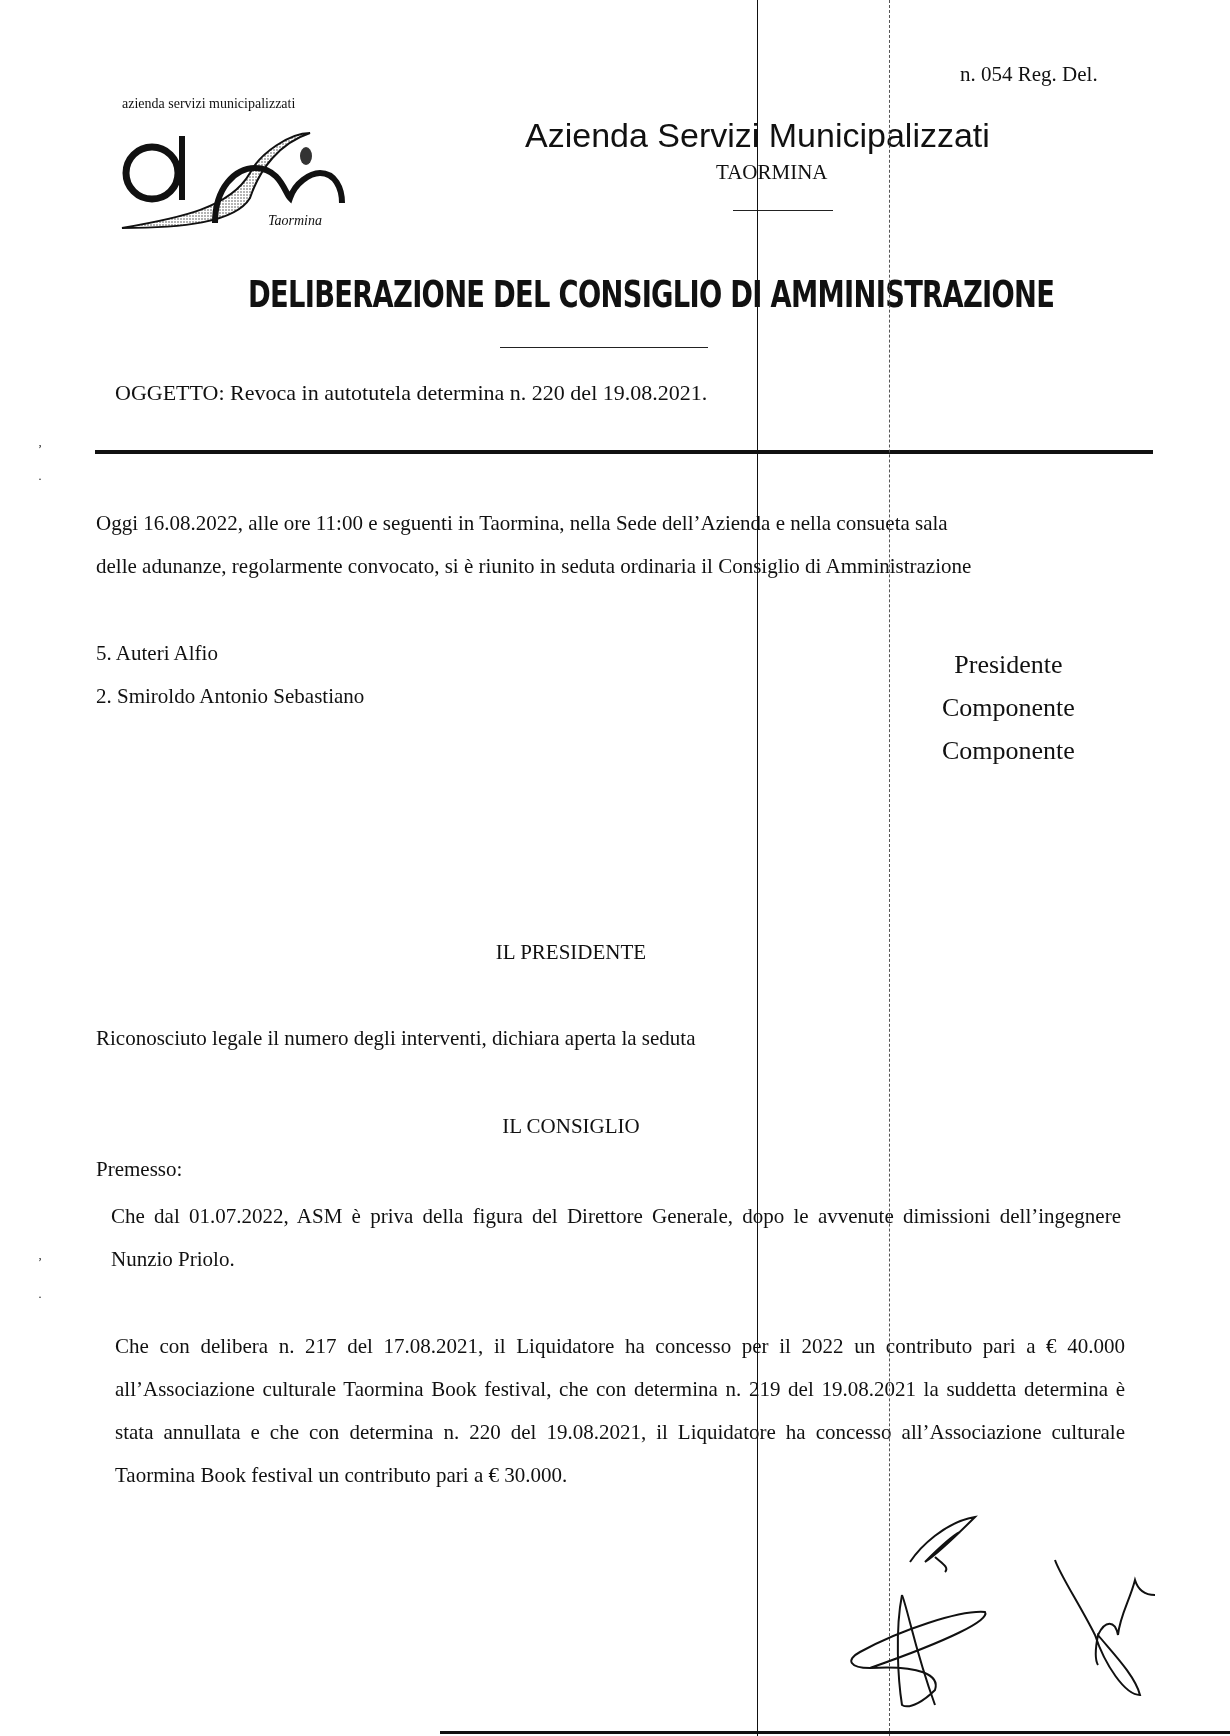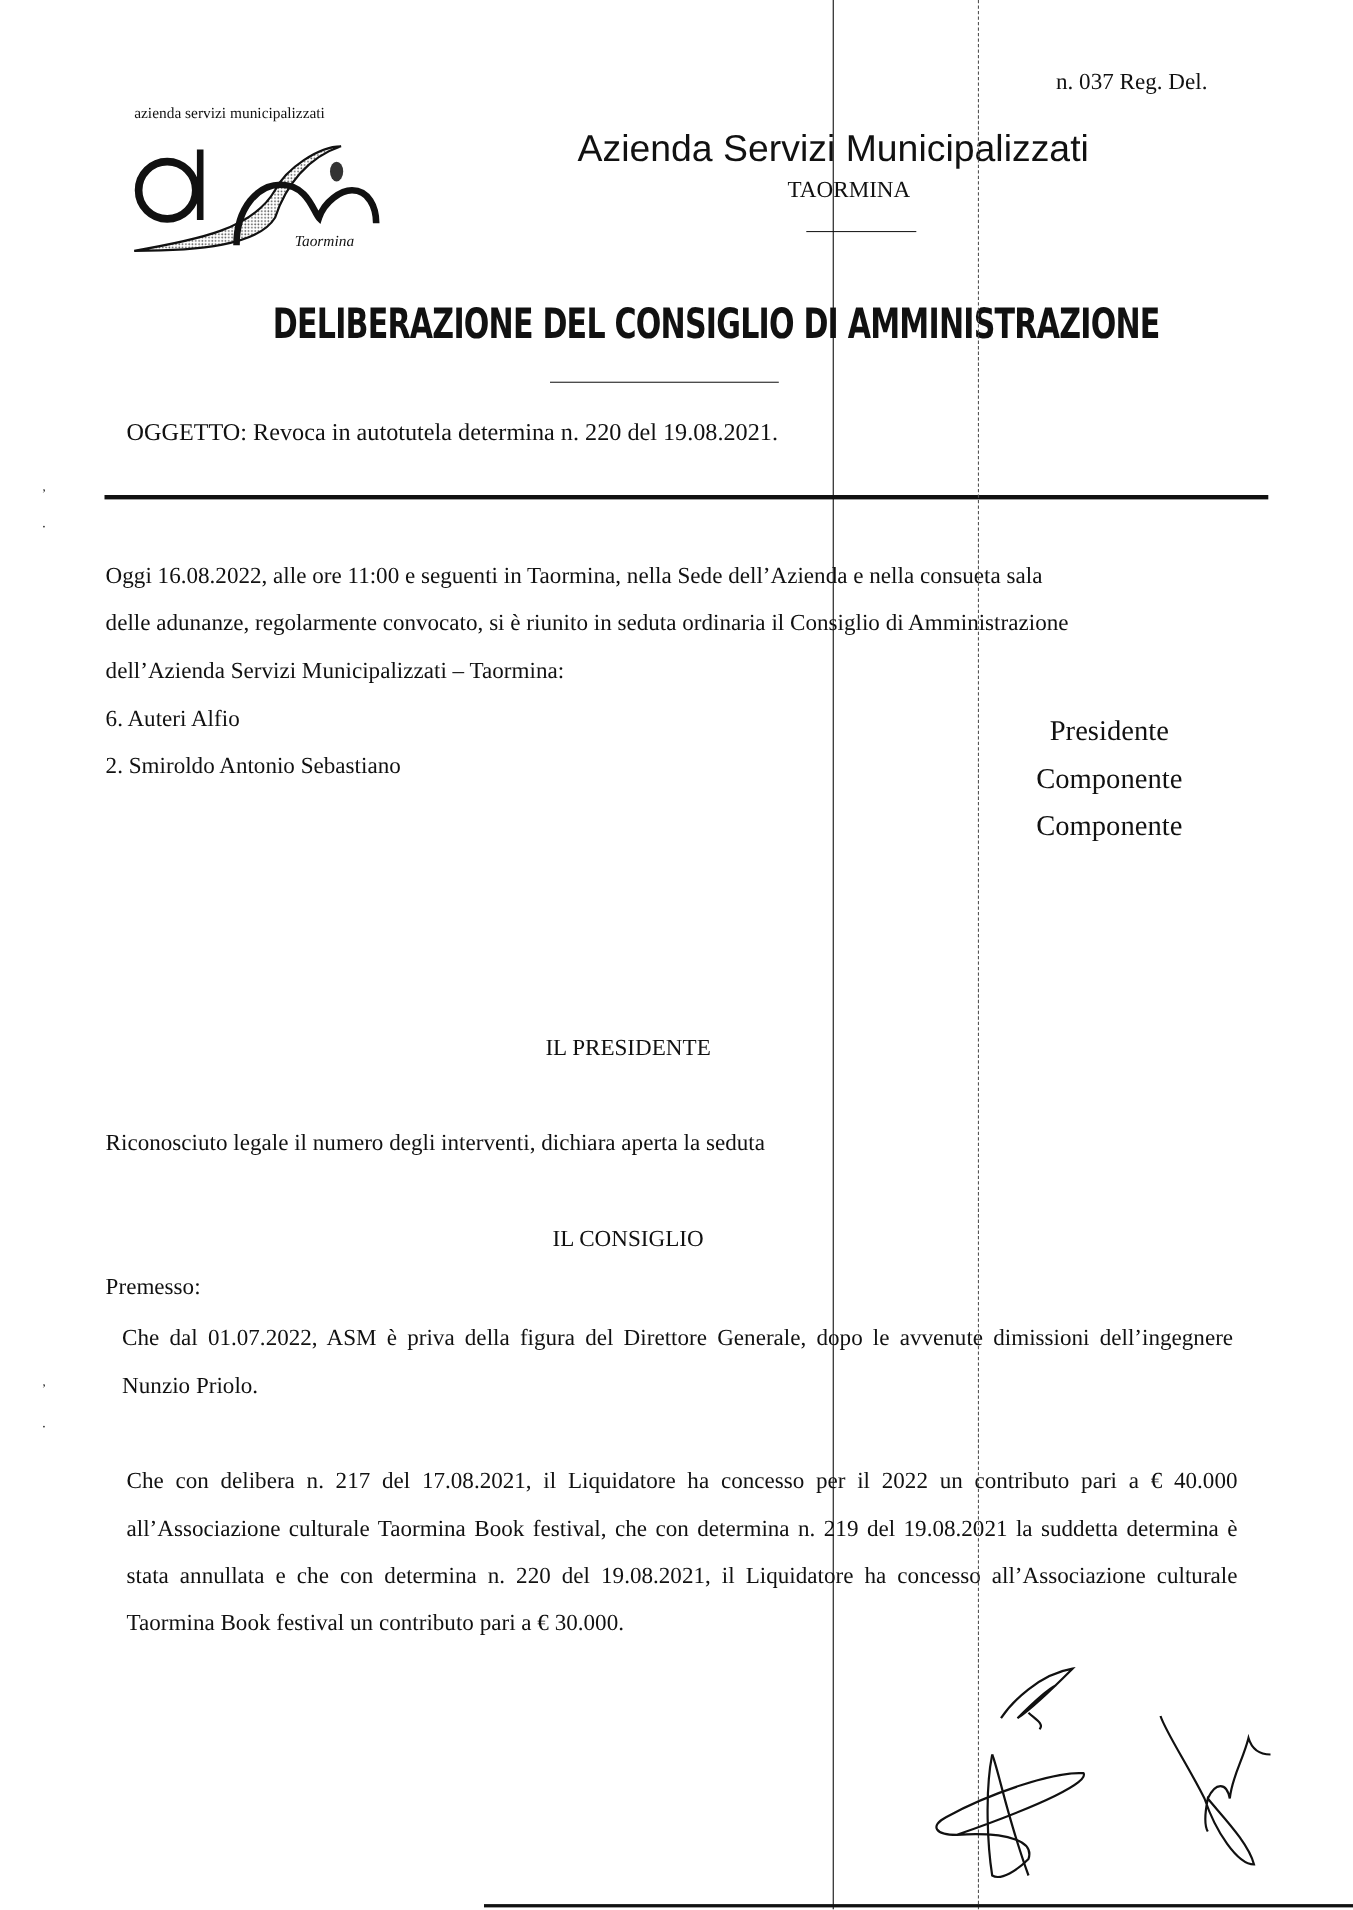--- a/index.html
+++ b/index.html
@@ -44,21 +44,21 @@
   .scan-dash { border-left: 1px dashed #555; width: 0; }
   .bottom-rule { left: 440px; top: 1731px; width: 790px; border-top: 3px solid #111; }
   .bottom-marks { left: 58px; top: 1729px; }
   .margin-mark { left: 38px; font-size: 12px; }
 
   .sig { }
 </style>
 </head>
 <body>
 
-<div class="abs reg-num serif">n. 037 Reg. Del.</div>
+<div class="abs reg-num serif">n. 054 Reg. Del.</div>
 
 <div class="abs logo-caption serif">azienda servizi municipalizzati</div>
 <svg class="abs logo" viewBox="0 0 230 110">
   <defs>
     <pattern id="stip" width="3" height="3" patternUnits="userSpaceOnUse">
       <rect width="3" height="3" fill="#fff"></rect>
       <circle cx="1" cy="1" r="0.8" fill="#555"></circle>
     </pattern>
   </defs>
   <circle cx="32" cy="45" r="26" fill="none" stroke="#111" stroke-width="7"></circle>
@@ -80,25 +80,24 @@
 <div class="abs subject-rule"></div>
 
 <div class="abs margin-mark" style="top:442px;">’</div>
 <div class="abs margin-mark" style="top:472px;">·</div>
 <div class="abs margin-mark" style="top:1255px;">’</div>
 <div class="abs margin-mark" style="top:1290px;">·</div>
 
 <div class="abs intro para serif">
   <div>Oggi 16.08.2022, alle ore 11:00 e seguenti in Taormina, nella Sede dell’Azienda e nella consueta sala</div>
   <div>delle adunanze, regolarmente convocato, si è riunito in seduta ordinaria il Consiglio di Amministrazione</div>
-  <div>dell’Azienda Servizi Municipalizzati – Taormina:</div>
 </div>
 
 <div class="abs members para serif">
-  <div class="member-row">6. Auteri Alfio</div>
+  <div class="member-row">5. Auteri Alfio</div>
   <div class="member-row">2. Smiroldo Antonio Sebastiano</div>
 </div>
 <div class="abs roles serif">
   <div>Presidente</div>
   <div>Componente</div>
   <div>Componente</div>
 </div>
 
 <div class="abs heading-center pres-heading serif">IL PRESIDENTE</div>
 <div class="abs recog serif">Riconosciuto legale il numero degli interventi, dichiara aperta la seduta</div>

